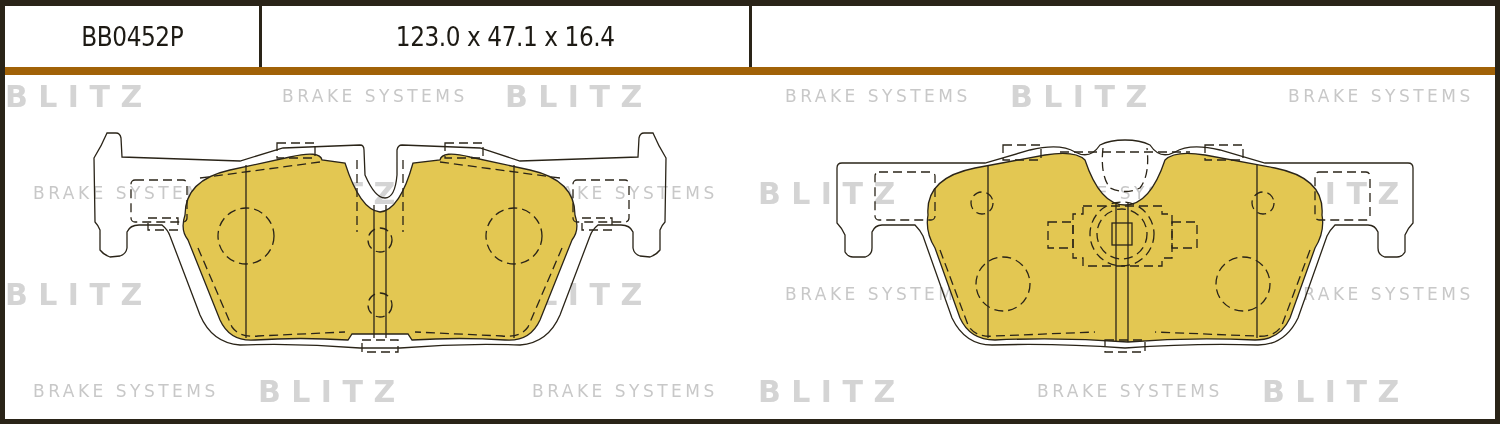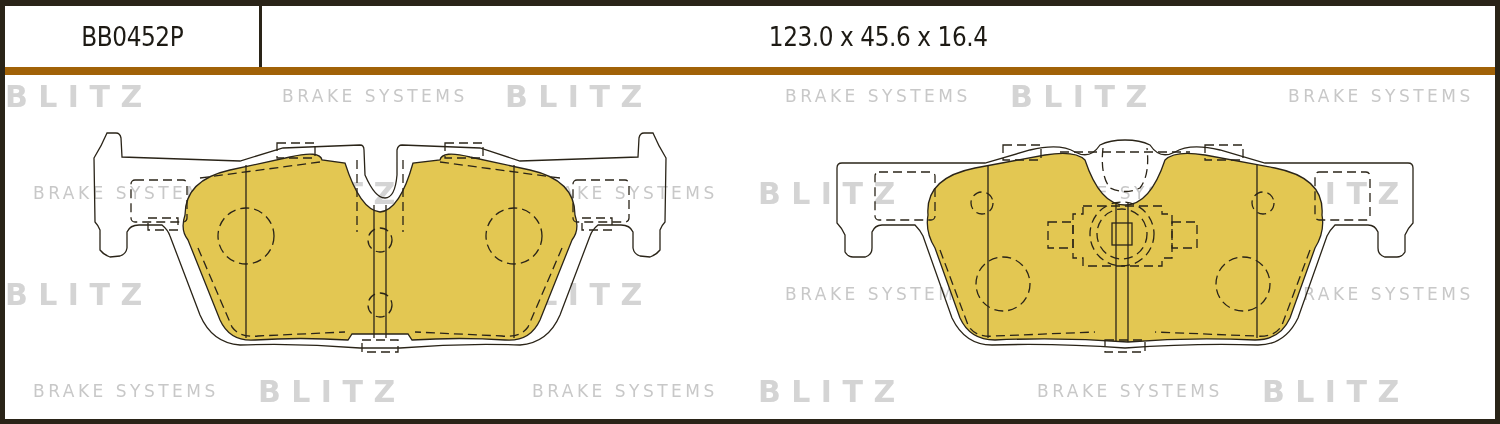--- a/index.html
+++ b/index.html
@@ -26,22 +26,22 @@
   .wm-brake { font-family: "DejaVu Sans", sans-serif; fill: #c8c8c8; font-size: 17px; letter-spacing: 3.5px; }
 </style>
 </head>
 <body>
 
 <div class="frame">
   <div class="header">
     <div class="cell-wrap c1">
       <span class="cell">BB0452P</span>
     </div>
-    <div class="cell-wrap c3">
-      <span class="cell">123.0 x 45.6 x 16.4</span>
+    <div class="cell-wrap c2">
+      <span class="cell">123.0 x 47.1 x 16.4</span>
     </div>
   </div>
 </div>
 
 <svg class="drawing" width="1500" height="424" viewBox="0 0 1500 424">
 
   <g>
     <text class="wm-blitz" x="5" y="107">B L I T Z</text>
     <text class="wm-brake" x="282" y="102">BRAKE SYSTEMS</text>
     <text class="wm-blitz" x="505" y="107">B L I T Z</text>

